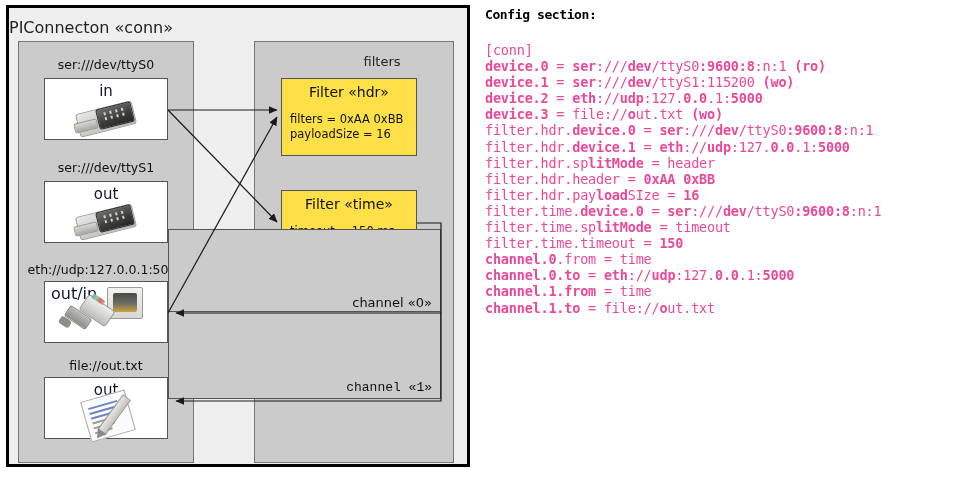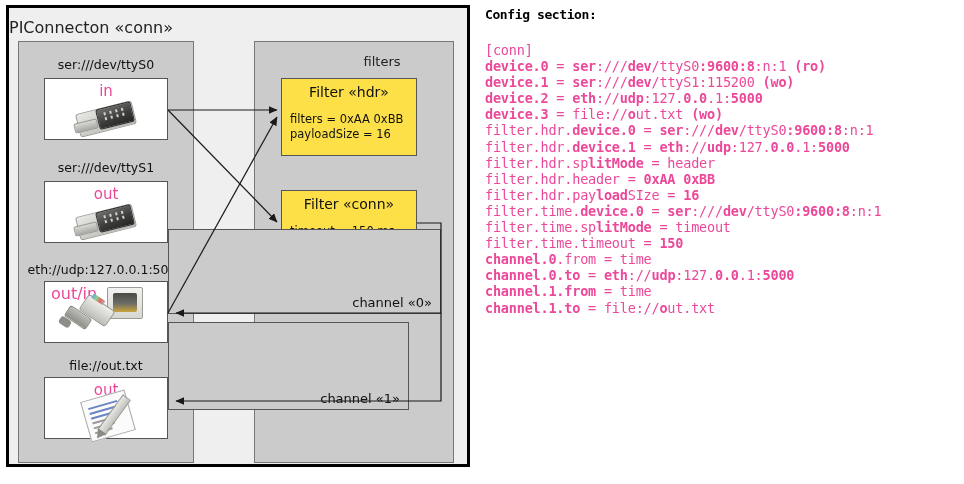--- a/index.html
+++ b/index.html
@@ -14,21 +14,21 @@
      font-size:16px;color:#222;}
 
   .panel{position:absolute;background:#cbcbcb;border:1px solid #777;box-sizing:border-box;}
   #devices-panel{left:18px;top:41px;width:176px;height:422px;}
   #filters-panel{left:254px;top:41px;width:200px;height:422px;}
   .panel-title{position:absolute;left:0;top:12px;width:100%;text-align:center;
      font-size:13px;color:#222;margin-left:28px;}
 
   .dev-label{position:absolute;text-align:center;font-size:12.5px;color:#111;white-space:nowrap;}
   .dev-box{position:absolute;background:#fff;border:1px solid #555;box-sizing:border-box;}
-  .dev-word{position:absolute;left:0;top:3px;width:100%;text-align:center;font-size:15px;color:#ec4899;}
+  .dev-word{position:absolute;left:0;top:3px;width:100%;text-align:center;font-size:15px;color:#0f172a;}
   .dev-word.left{text-align:left;left:6px;width:auto;top:2px;font-size:16px;}
 
   .filter-box{position:absolute;background:#fde047;border:1px solid #555;box-sizing:border-box;}
   .filter-title{position:absolute;left:0;top:5px;width:100%;text-align:center;font-size:14px;color:#111;}
   .filter-attr{position:absolute;left:8px;font-size:11.5px;color:#111;white-space:nowrap;}
 
   .chan-box{position:absolute;background:#cbcbcb;border:1px solid #555;box-sizing:border-box;}
   .chan-label{position:absolute;right:8px;bottom:3px;font-size:13px;color:#111;white-space:nowrap;}
 
   svg.wires{position:absolute;left:0;top:0;width:478px;height:484px;pointer-events:none;}
@@ -156,28 +156,28 @@
       <div class="panel-title">filters</div>
     </div>
 
     <div class="filter-box" style="left:281px;top:78px;width:136px;height:78px;">
       <div class="filter-title">Filter «hdr»</div>
       <div class="filter-attr" style="top:33px;">filters = 0xAA 0xBB</div>
       <div class="filter-attr" style="top:48px;">payloadSize = 16</div>
     </div>
 
     <div class="filter-box" style="left:281px;top:190px;width:136px;height:75px;">
-      <div class="filter-title">Filter «conn»</div>
+      <div class="filter-title">Filter «time»</div>
       <div class="filter-attr" style="top:33px;">timeout = 150 ms</div>
     </div>
 
     <div class="chan-box" style="left:168px;top:229px;width:273px;height:85px;">
       <div class="chan-label">channel «0»</div>
     </div>
-    <div class="chan-box" style="left:168px;top:322px;width:241px;height:88px;">
+    <div class="chan-box" style="left:168px;top:311px;width:273px;height:88px;font-family:Liberation Mono, monospace;">
       <div class="chan-label">channel «1»</div>
     </div>
 
     <svg class="wires" viewBox="0 0 478 484">
       <defs>
         <marker id="ah" markerWidth="9" markerHeight="8" refX="8.4" refY="4" orient="auto" markerUnits="userSpaceOnUse">
           <path d="M0,0 L9,4 L0,8 z" fill="#1a1a1a"></path>
         </marker>
       </defs>
       <g stroke="#1a1a1a" stroke-width="1.2" fill="none">

